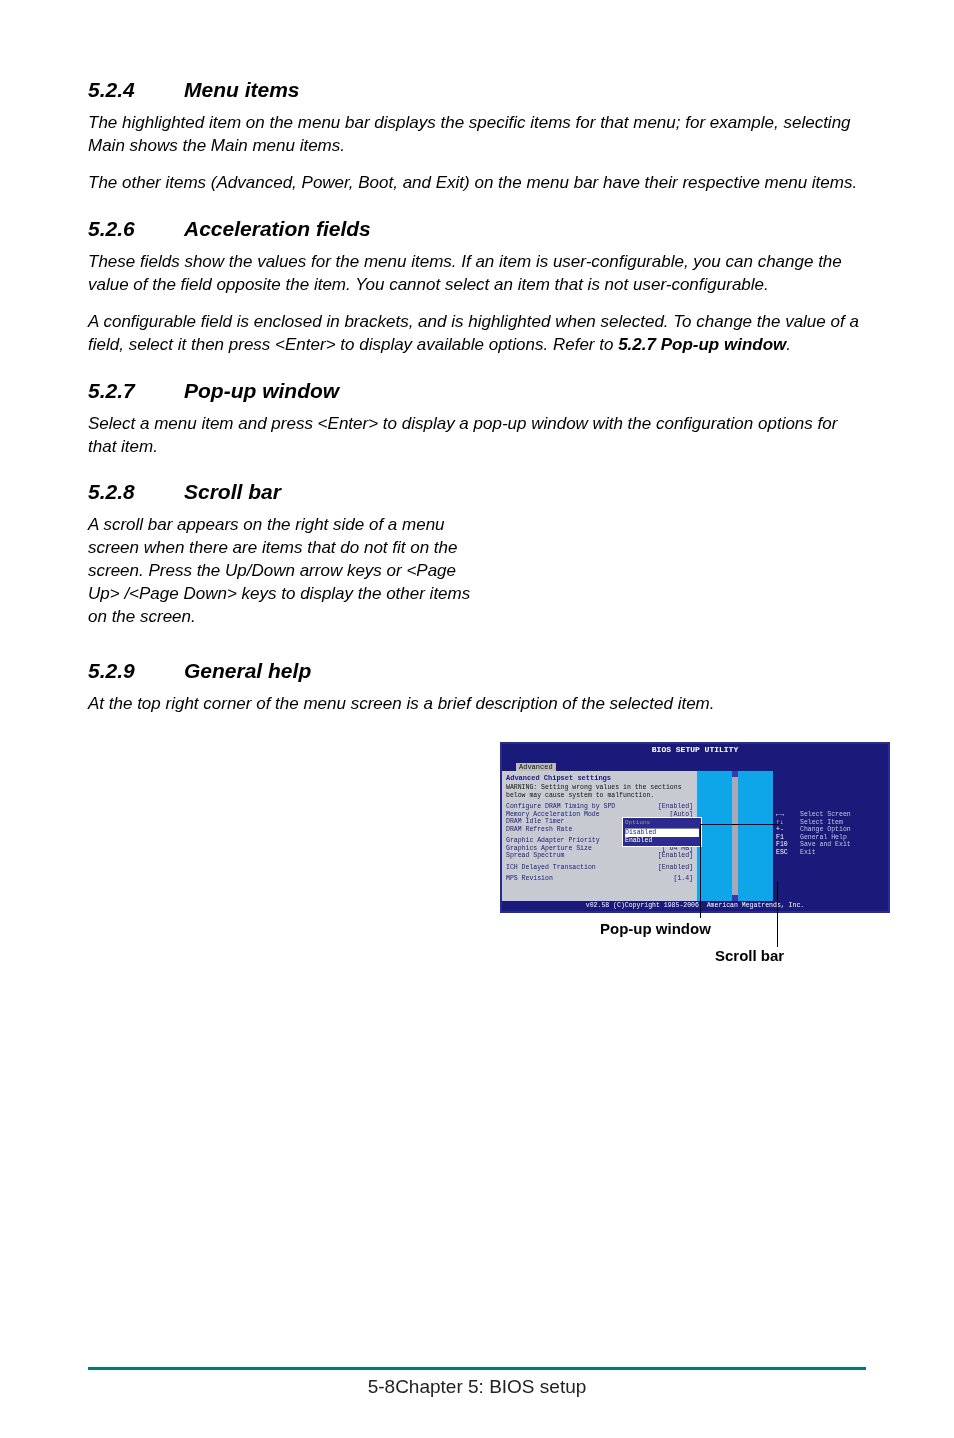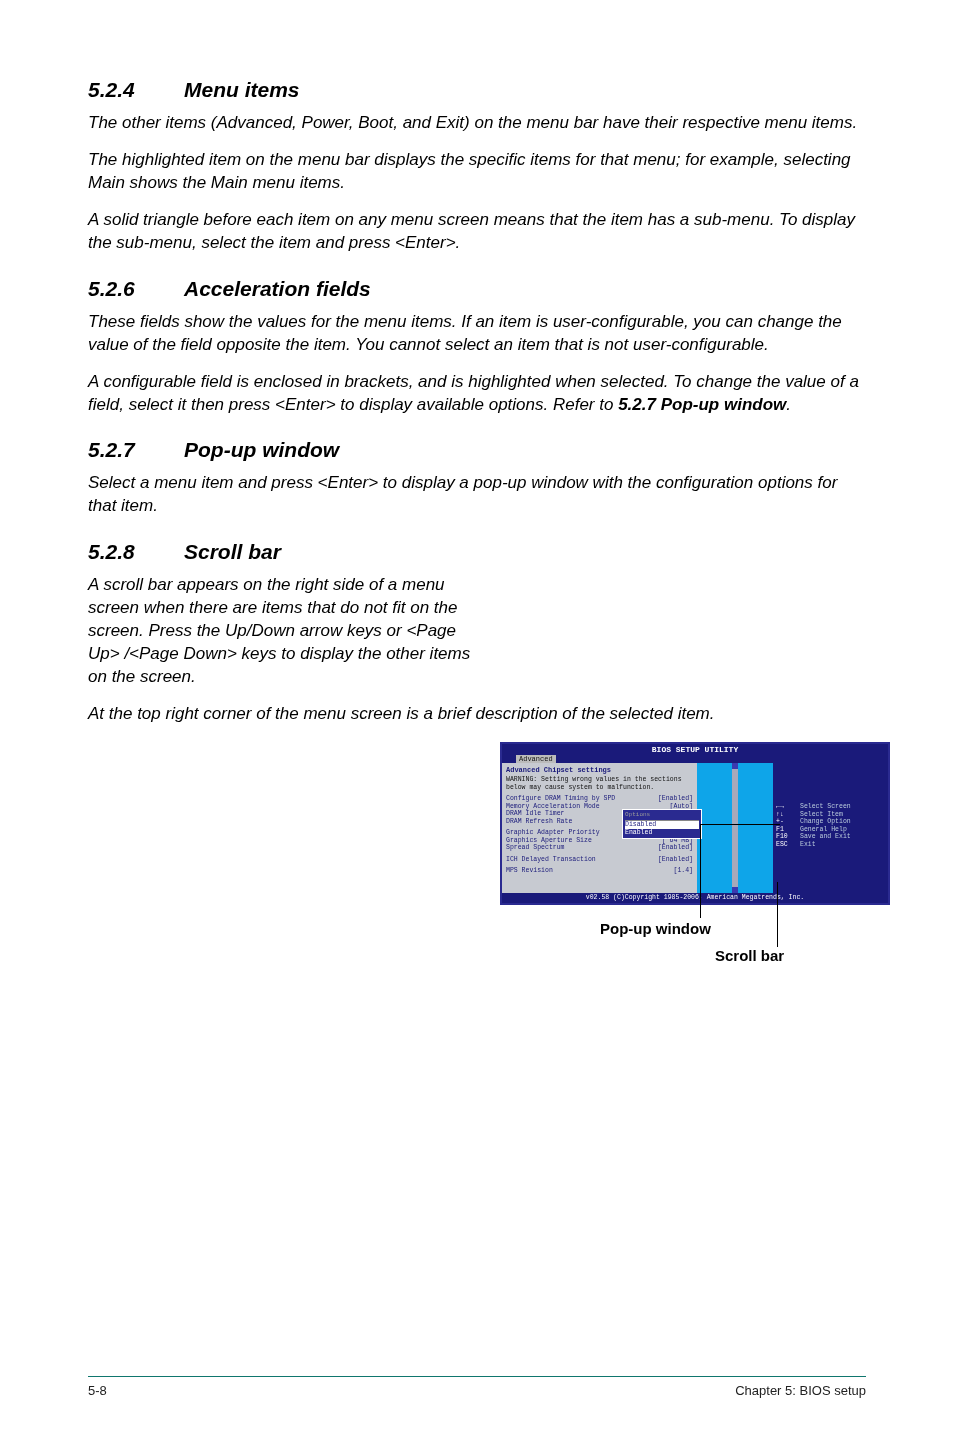--- a/index.html
+++ b/index.html
@@ -51,20 +51,21 @@
     padding: 1px 0;
     font-size: 8px;
   }
   .bios-tab {
     background: #bbb;
     color: #111;
     display: inline-block;
     padding: 0 3px;
     margin-left: 14px;
     font-size: 7px;
+    margin-top: 8px;
   }
   .bios-inner {
     display: flex;
     gap: 35px;
   }
   .bios-left {
     flex: 1;
     background: #c7cad1;
     color: #1a1a7a;
     padding: 3px 4px;
@@ -126,50 +127,50 @@
   }
   .pointer-line {
     position: absolute;
     background: #000;
   }
   .footer {
     position: absolute;
     bottom: 40px;
     left: 88px;
     right: 88px;
-    border-top: 1px solid #0f766e;
+    border-top: 3px solid #0f766e;
     padding-top: 6px;
-    font-size: 13px;
+    font-size: 19px;
     color: #222;
     display: flex;
-    justify-content: space-between;
+    justify-content: center;
   }
   .scroll-text-col { max-width: 404px; }
 </style>
 </head>
 <body>
 
 <div class="page">
 
   <h2 class="section"><span class="num">5.2.4</span><span>Menu items</span></h2>
+  <p class="body">The highlighted item on the menu bar displays the specific items for that menu; for example, selecting Main shows the Main menu items.</p>
   <p class="body">The other items (Advanced, Power, Boot, and Exit) on the menu bar have their respective menu items.</p>
-  <p class="body">The highlighted item on the menu bar displays the specific items for that menu; for example, selecting Main shows the Main menu items.</p>
-
-  <p class="body">A solid triangle before each item on any menu screen means that the item has a sub-menu. To display the sub-menu, select the item and press &lt;Enter&gt;.</p>
+
 
   <h2 class="section"><span class="num">5.2.6</span><span>Acceleration fields</span></h2>
   <p class="body">These fields show the values for the menu items. If an item is user-configurable, you can change the value of the field opposite the item. You cannot select an item that is not user-configurable.</p>
   <p class="body"><span>A configurable field is enclosed in brackets, and is highlighted when selected. To change the value of a field, select it then press &lt;Enter&gt; to display available options. Refer to </span><strong>5.2.7 Pop-up window</strong><span>.</span></p>
 
   <h2 class="section"><span class="num">5.2.7</span><span>Pop-up window</span></h2>
   <p class="body">Select a menu item and press &lt;Enter&gt; to display a pop-up window with the configuration options for that item.</p>
 
   <h2 class="section"><span class="num">5.2.8</span><span>Scroll bar</span></h2>
   <p class="body scroll-text-col">A scroll bar appears on the right side of a menu screen when there are items that do not fit on the screen. Press the Up/Down arrow keys or &lt;Page Up&gt; /&lt;Page Down&gt; keys to display the other items on the screen.</p>
 
+  <h2 class="section" style="margin-top:30px"><span class="num">5.2.9</span><span>General help</span></h2>
   <p class="body">At the top right corner of the menu screen is a brief description of the selected item.</p>
 
 </div>
 
 <div class="figure-wrap">
   <div class="bios-window">
     <div class="bios-title">BIOS SETUP UTILITY</div>
     <div style="background:#1a1a7a;"><span class="bios-tab">Advanced</span></div>
     <div class="bios-inner">
       <div class="bios-left">

